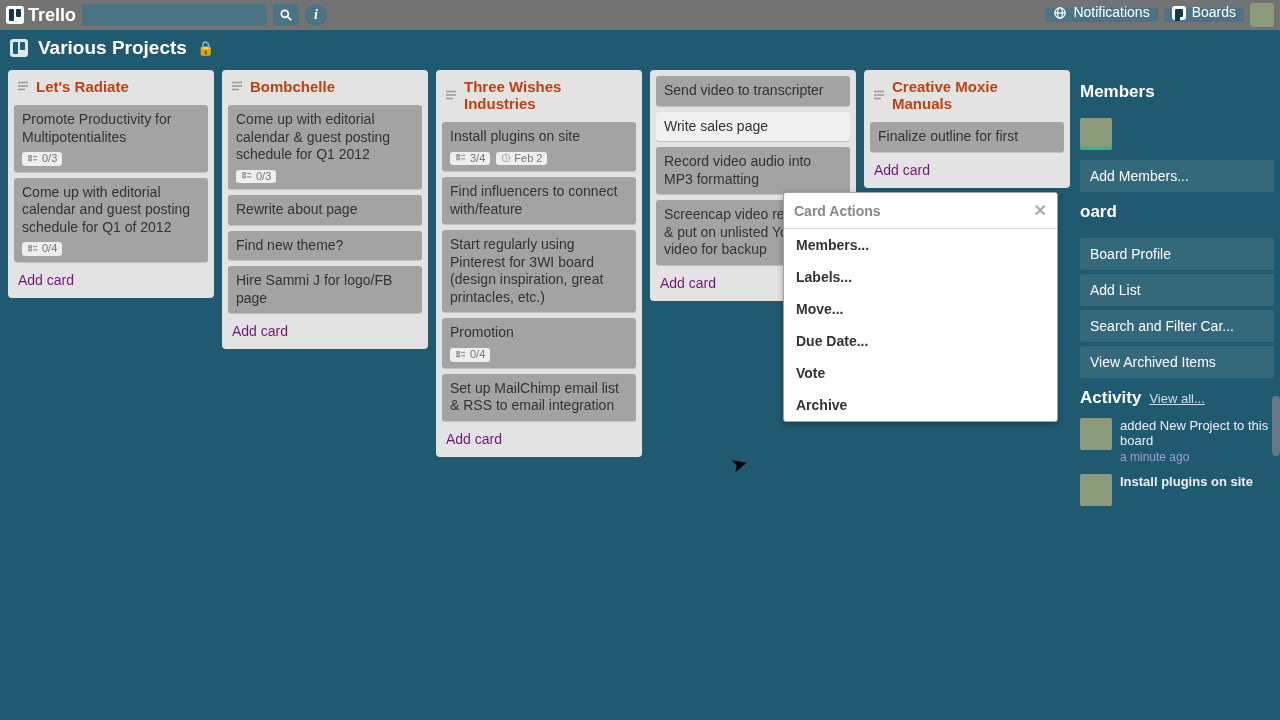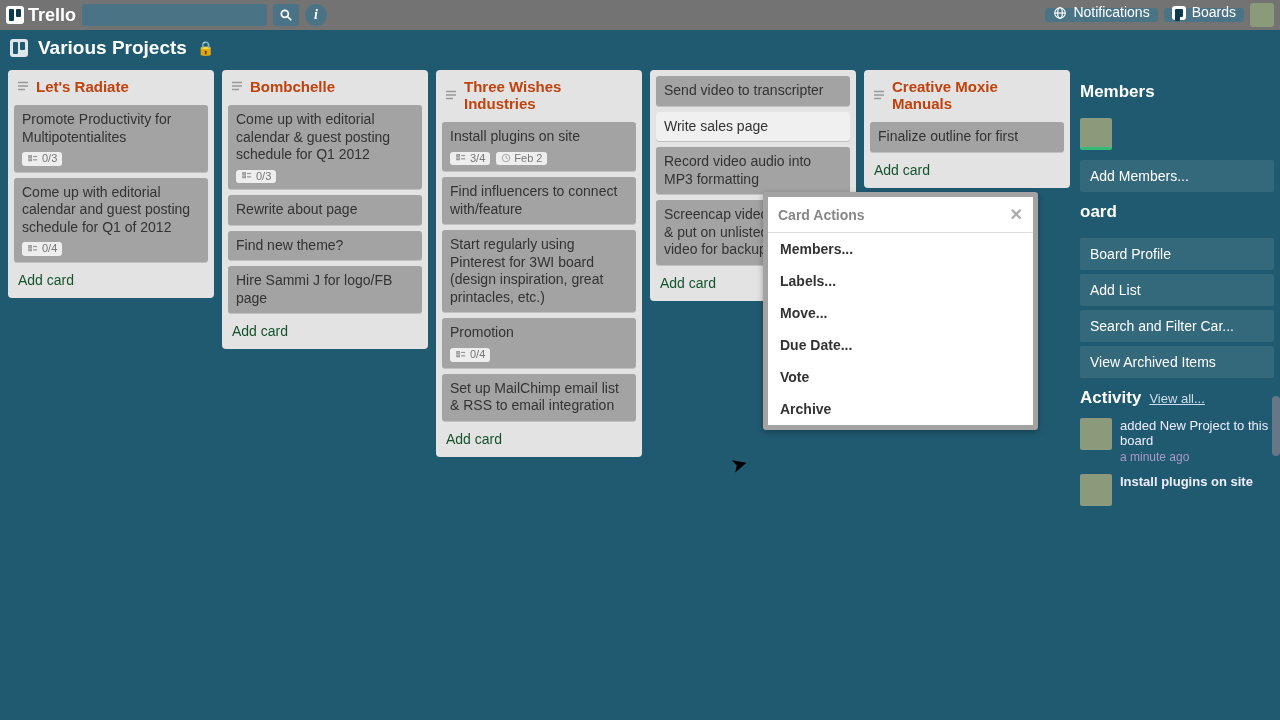--- a/index.html
+++ b/index.html
@@ -73,21 +73,21 @@
 .list-icon { color:#888; }
 .card {
   background:#a3a3a3; border-radius:3px; padding:6px 8px; color:#333; font-size:14px; line-height:1.25; box-shadow:0 1px 0 rgba(0,0,0,.15); cursor:pointer;
 }
 .card.selected { background:#f0f0f0; }
 .badges { display:flex; gap:6px; margin-top:6px; }
 .badge {
   display:inline-flex; align-items:center; gap:3px; background:#eee; color:#777; font-size:11px; padding:0 5px; border-radius:3px;
 }
 .badge.date { }
-.addcard { color:#14532d; font-size:14px; padding:4px; cursor:pointer; }
+.addcard { color:#701a75; font-size:14px; padding:4px; cursor:pointer; }
 
 .sidebar {
   width: 202px; display:flex; flex-direction:column; gap:4px; padding:4px 2px 4px 6px; color:#fff;
   position:relative;
 }
 .section-title { font-size:17px; font-weight:bold; color:#fff; margin:12px 0; }
 .member-av {
   width:32px;height:32px;background:#8a9a7a;border-radius:2px;border-bottom:3px solid #3b7; margin-bottom:6px;
 }
 .sideitem {
@@ -97,22 +97,22 @@
 .viewall { color:#cde; text-decoration:underline; cursor:pointer; font-size:13px; }
 .activity-item { display:flex; gap:8px; margin-top:6px; font-size:13px; }
 .act-av { width:32px;height:32px;background:#8a9a7a;border-radius:2px; flex-shrink:0;}
 .act-body { flex:1; color:#eef; }
 .act-time { color:#a9c; font-size:12px; margin-top:2px;}
 .act-body ul { margin:4px 0 0 16px; }
 .act-body li { margin-bottom:2px; }
 .scroll-thumb { position:absolute; right:-4px; top:330px; width:8px; height:60px; background:#678; border-radius:4px; }
 
 .popover {
-  position:absolute; left:763px; top:226px;  
-  width:275px; background:#fff; border:5px solid #a3a3a3; border-radius:3px; box-shadow:0 2px 6px rgba(0,0,0,.3);
+  position:absolute; left:783px; top:226px;  
+  width:275px; background:#fff; border:1px solid #a3a3a3; border-radius:3px; box-shadow:0 2px 6px rgba(0,0,0,.3);
   z-index:50;
 }
 
 .popover { top: 192px; }
 .pop-head {
   display:flex; align-items:center; justify-content:space-between;
   padding:8px 10px; border-bottom:1px solid #ddd; color:#888; font-weight:bold;
 }
 .pop-close { cursor:pointer; color:#aaa; font-size:16px; }
 .pop-item {

